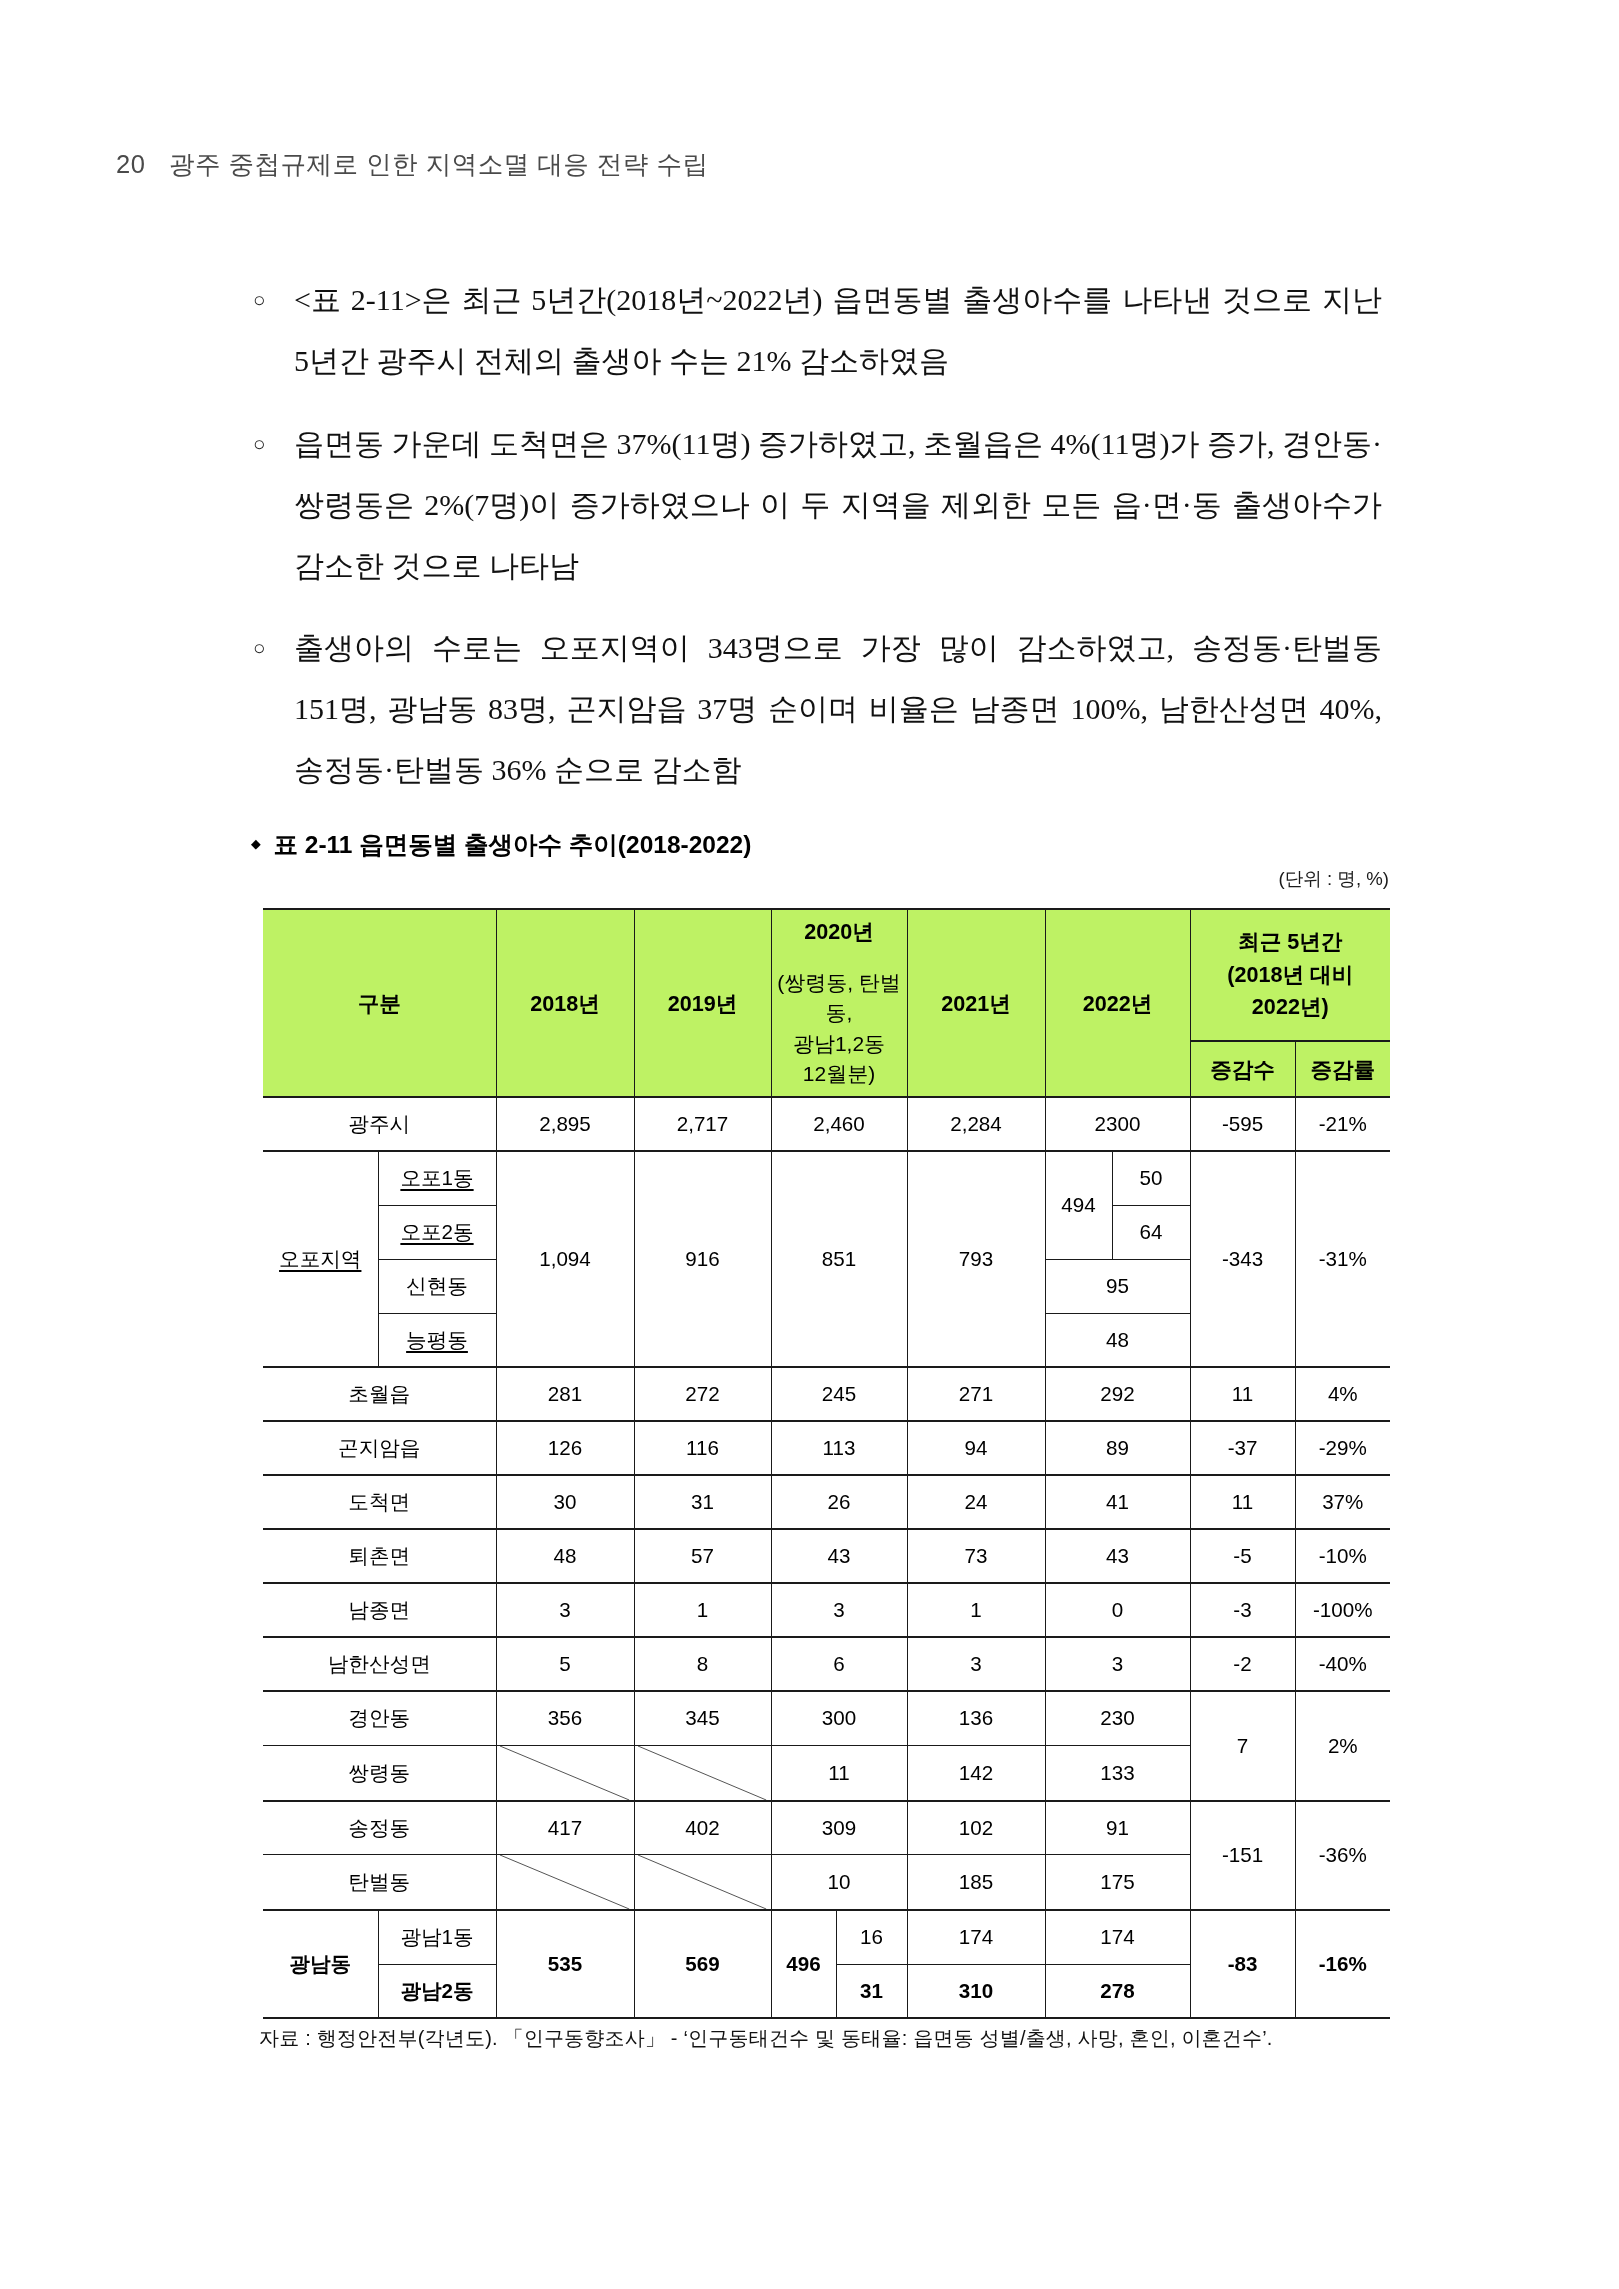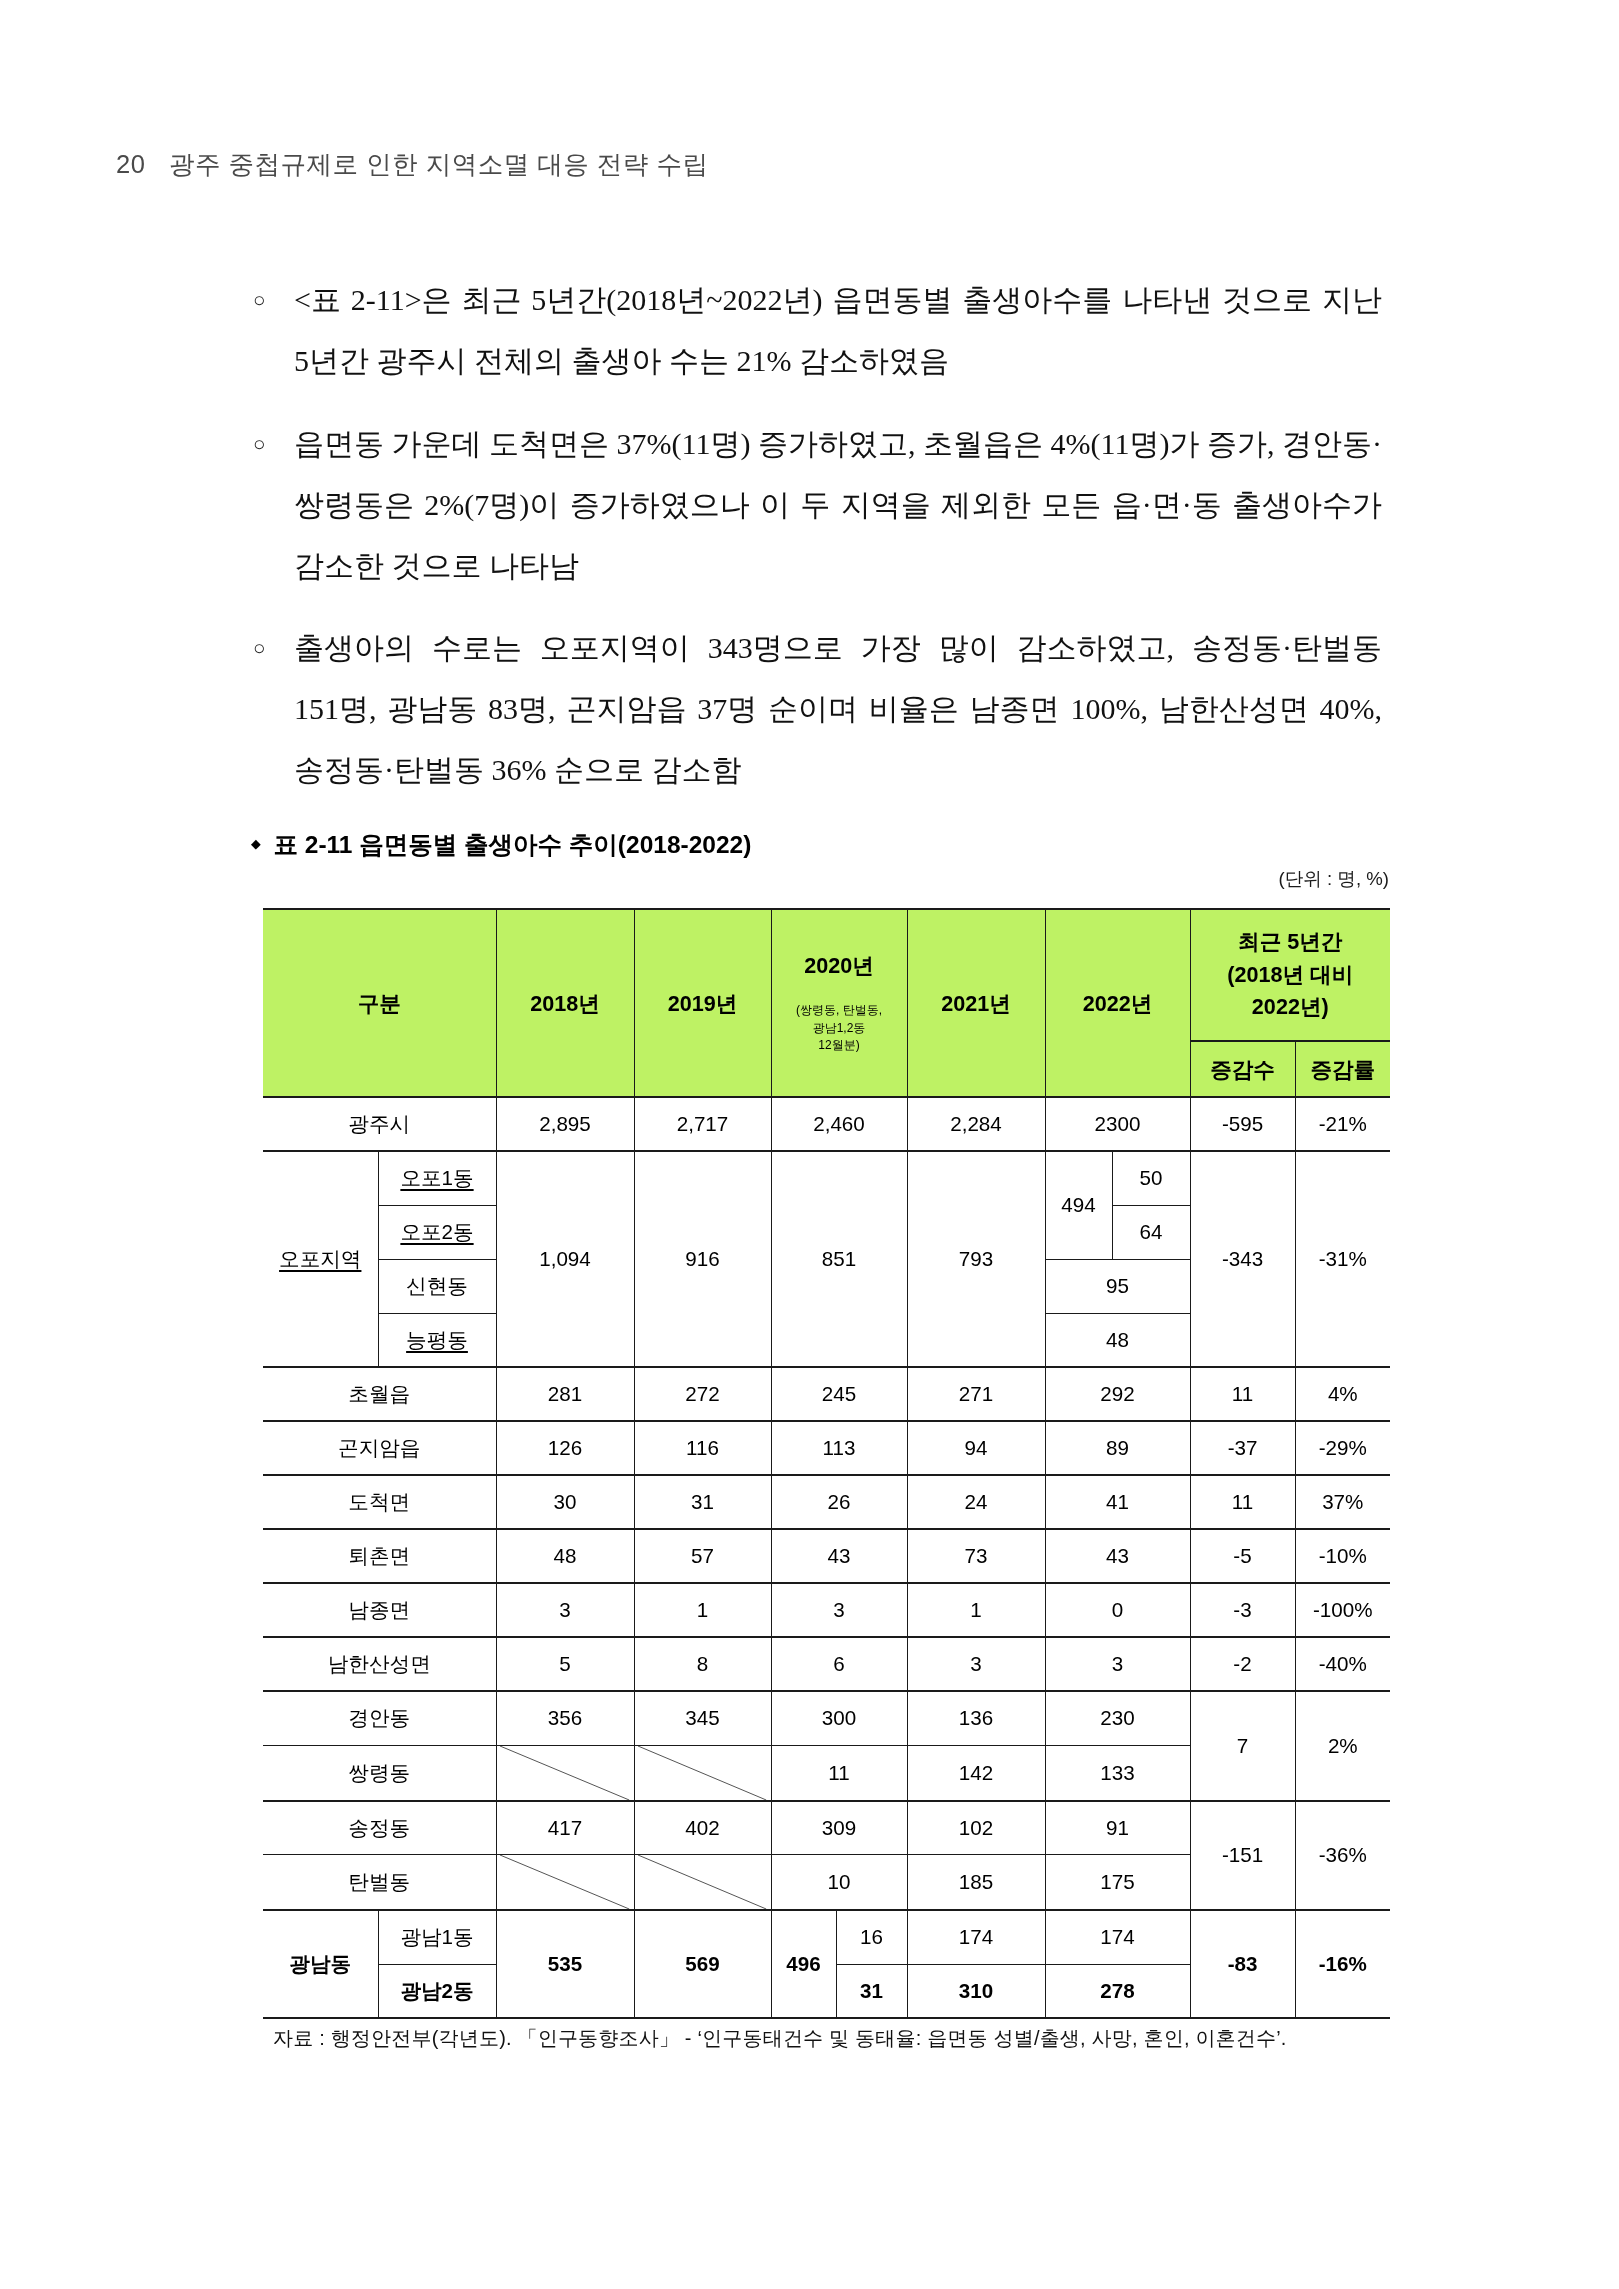--- a/index.html
+++ b/index.html
@@ -57,35 +57,35 @@
   }
   table.birth thead th {
     background: #bef264; font-weight: bold; font-size: 21.6px;
     border-top: 2px solid #1a1a1a;
   }
   tr.h-main { height: 132px; }
   tr.h-sub  { height: 56px; }
   table.birth tbody tr { height: 54px; }
 
   .pre { white-space: pre-line; line-height: 1.5; }
-  .note { font-size: 12px; font-weight: normal; line-height: 1.45; margin-top: 22px; white-space: pre-line; }
+  .note { font-size: 21px; font-weight: normal; line-height: 1.45; margin-top: 22px; white-space: pre-line; }
 
   .no-l { border-left: none !important; margin-top: 32px; }
   .no-r { border-right: none !important; }
   .grp-top { border-top: 2px solid #1a1a1a !important; }
   .hdr-bot { border-top: 2px solid #1a1a1a !important; }
   .bot { border-bottom: 2.9px solid #1a1a1a !important; font-weight: bold; }
   .ul { text-decoration: underline; text-underline-offset: 3.9px; }
 
   td.diag { padding: 0; }
   td.diag svg { display: block; width: 100%; height: 54px; }
 
   
   .source {
-    position: absolute; left: 273px; top: 2025px;
+    position: absolute; left: 259px; top: 2025px;
     font-size: 20px; color: #111; letter-spacing: 0.2px;
   }
 </style>
 </head>
 <body>
 
 <div class="runhead">
   <span>20</span>
   <span>광주 중첩규제로 인한 지역소멸 대응 전략 수립</span>
 </div>

